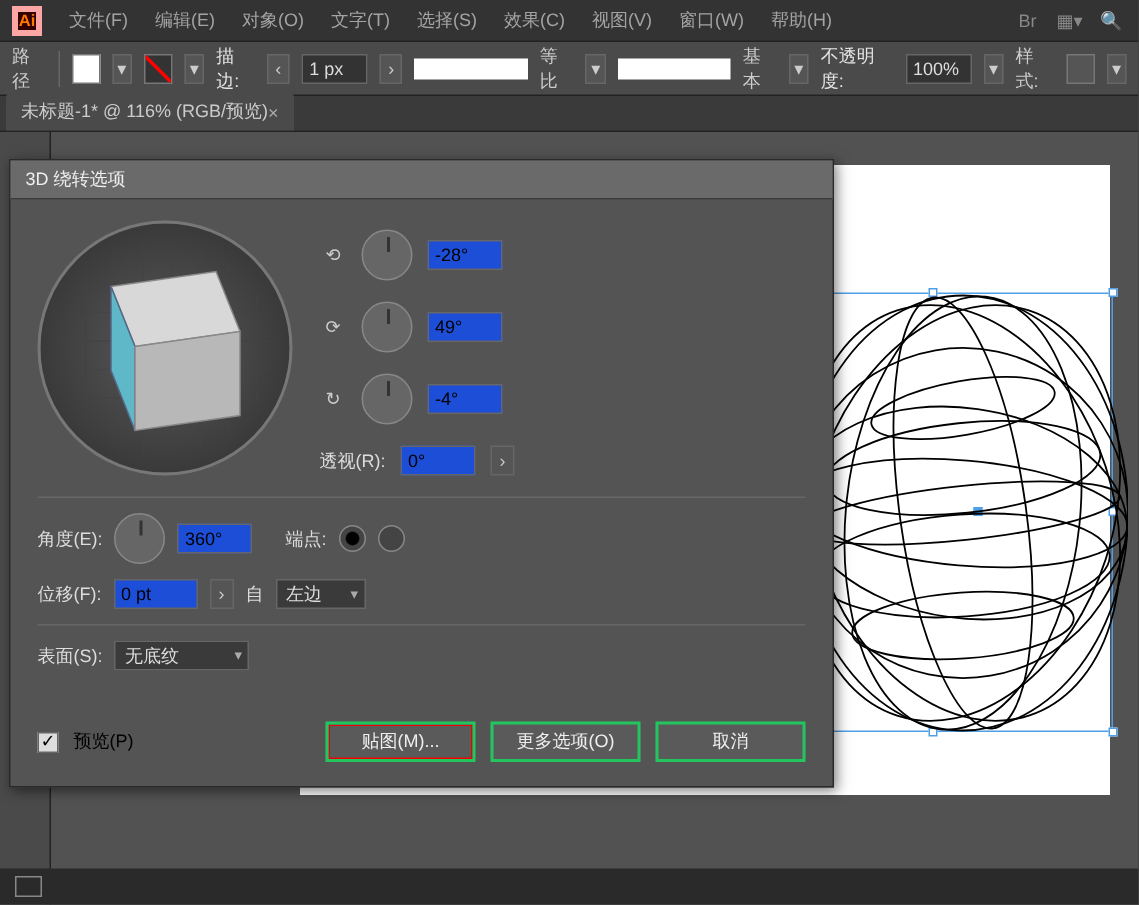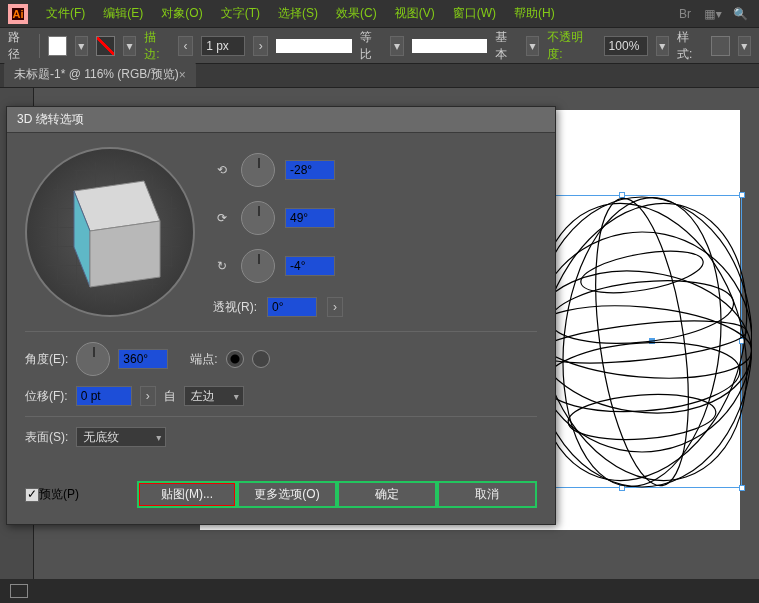--- a/index.html
+++ b/index.html
@@ -1,28 +1,28 @@
 <!DOCTYPE html>
 <html><head>
 <meta charset="utf-8">
 <style>
 * { margin:0; padding:0; box-sizing:border-box; font-family:"Microsoft YaHei",Arial,sans-serif; font-size:12px; }
 body { background:#333; width:759px; height:603px; overflow:hidden; position:relative; }
 
 
 .menubar { height:28px; background:#333; display:flex; align-items:center; padding:0 8px; gap:2px; border-bottom:1px solid #222; }
 .ai-logo { width:20px; height:20px; background:#330000; border:4px solid #fca5a5; display:flex; align-items:center; justify-content:center; color:#ff7800; font-weight:bold; font-size:11px; margin-right:8px; }
-.menu-item { color:#84cc16; padding:4px 8px; cursor:pointer; }
+.menu-item { color:#a3a3a3; padding:4px 8px; cursor:pointer; }
 .menubar-right { margin-left:auto; display:flex; gap:8px; align-items:center; }
 .menu-icon { width:20px; height:20px; display:flex; align-items:center; justify-content:center; color:#888; }
 
 
 .optbar { height:36px; background:#4a4a4a; display:flex; align-items:center; padding:0 8px; gap:8px; border-bottom:1px solid #222; }
 .optbar .lbl { color:#ccc; }
-.optbar .lbl.orange { color:#84cc16; }
+.optbar .lbl.orange { color:#e5e5e5; }
 .swatch { width:20px; height:20px; border:1px solid #777; }
 .swatch.white { background:#fff; }
 .swatch.none { background:#333; position:relative; }
 .swatch.none::after { content:""; position:absolute; left:0; top:0; right:0; bottom:0; background:linear-gradient(45deg,transparent 45%,red 45%,red 55%,transparent 55%); }
 .num-input { background:#333; color:#ddd; border:1px solid #666; padding:1px 4px; width:44px; height:20px; }
 .stroke-preview { width:80px; height:14px; background:#fff; }
 .dd-btn { width:14px; height:20px; background:#555; border:1px solid #666; display:flex; align-items:center; justify-content:center; color:#ccc; }
 .opt-sep { width:1px; height:24px; background:#666; }
 
 
@@ -56,21 +56,21 @@
 .axis-icon { width:18px; height:18px; color:#ccc; display:flex; align-items:center; justify-content:center; }
 .dial { width:34px; height:34px; border-radius:50%; background:#666; border:1px solid #888; position:relative; }
 .dial::after { content:""; position:absolute; left:50%; top:4px; width:2px; height:10px; background:#333; transform-origin:50% 13px; }
 
 .hr { height:1px; background:#666; margin:10px 0; }
 .section-title { color:#ddd; margin-bottom:10px; }
 
 .radio-dot { width:18px; height:18px; border-radius:50%; border:1px solid #888; background:#444; display:inline-block; }
 .radio-dot.sel { background:radial-gradient(circle,#000 0 4px,#444 5px); }
 
-.dialog-footer { display:flex; align-items:center; padding:10px 18px 16px; }
+.dialog-footer { display:flex; align-items:center; gap:10px; padding:10px 18px 16px; }
 .chk { width:14px; height:14px; background:#ddd; border:1px solid #666; position:relative; }
 .chk.on::after { content:"✓"; position:absolute; left:1px; top:-2px; color:#000; font-size:12px; }
 .btn { background:#5a5a5a; color:#eee; border:2px solid #22c55e; padding:3px 0; width:100px; text-align:center; cursor:pointer; }
 .btn.hot { box-shadow:0 0 0 1px #e00 inset; }
 .footer-spacer { flex:1; }
 
 .watermark { position:absolute; left:260px; top:264px; color:rgba(255,255,255,.25); font-size:42px; font-weight:bold; pointer-events:none; letter-spacing:2px; }
 .watermark small { display:block; font-size:13px; letter-spacing:6px; color:rgba(255,255,255,.22); margin-top:-6px; }
 
 .taskbar { position:absolute; left:0; right:0; bottom:0; height:24px; background:#2a2a2a; display:flex; align-items:center; padding:0 10px; }
@@ -234,20 +234,19 @@
         </div>
     </div>
   </div>
 
   <div class="dialog-footer">
     <span class="chk on"></span>
     <span>预览(P)</span>
     <div class="footer-spacer"></div>
     <div class="btn hot">贴图(M)...</div>
     <div class="btn">更多选项(O)</div>
-    <div class="btn">确定</div>
     <div class="btn">取消</div>
   </div>
 </div>
 
 <div class="taskbar">
   <div class="tb-icon"></div>
 </div>
 
 </body></html>

